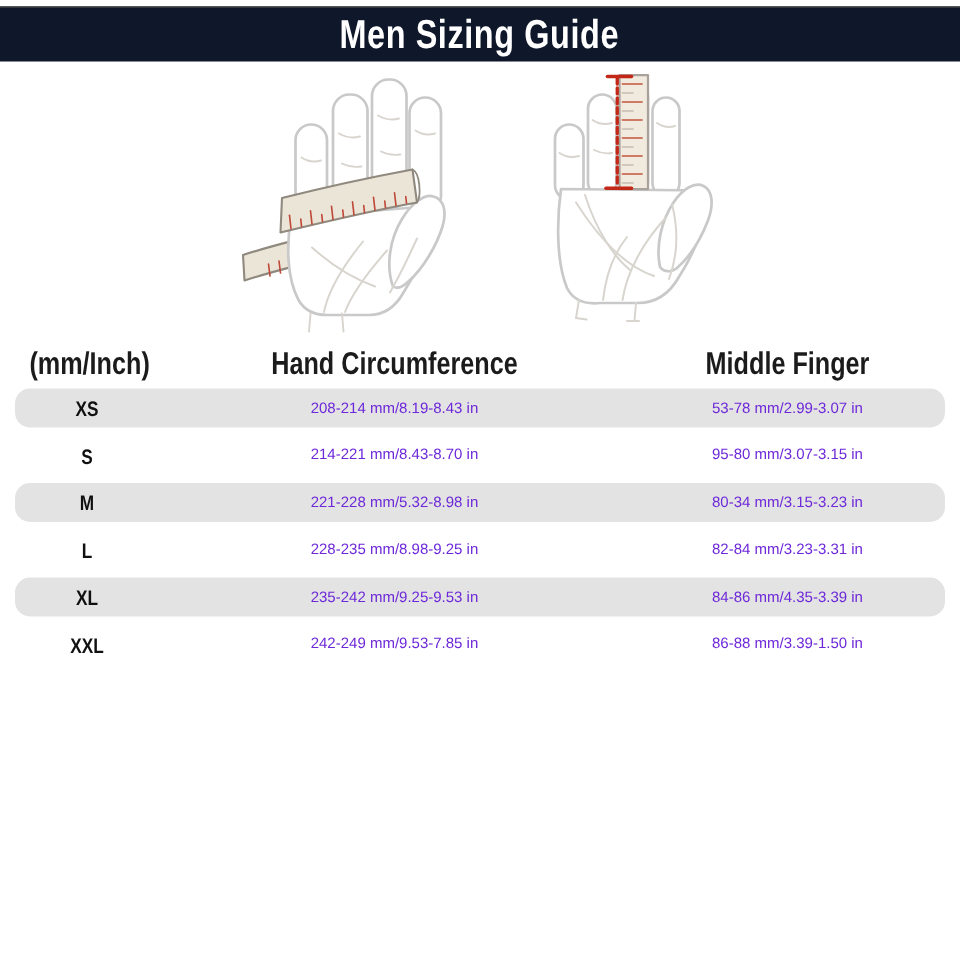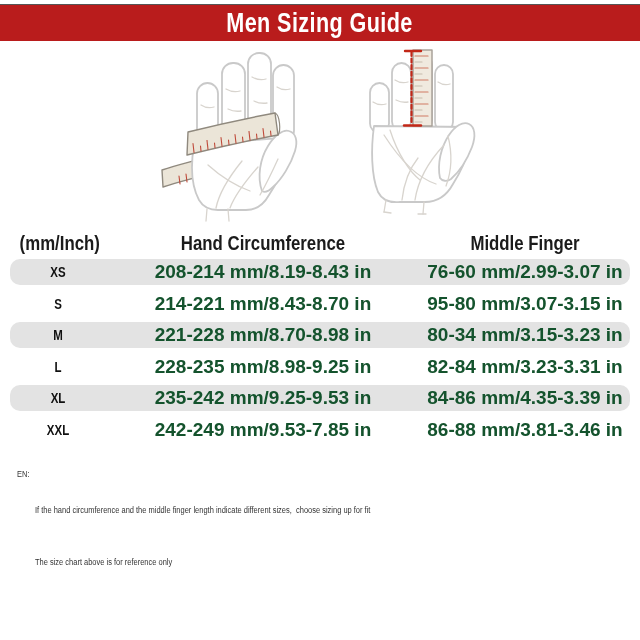--- a/index.html
+++ b/index.html
@@ -1,40 +1,40 @@
 <!DOCTYPE html>
 <html><head>
 <meta charset="utf-8">
 <style>
   html,body{margin:0;padding:0;background:#fff;}
   body{width:640px;height:640px;font-family:"Liberation Sans",sans-serif;}
   .canvas{position:relative;width:640px;height:640px;background:#fff;overflow:hidden;}
 
   
-  .titlebar{position:absolute;top:4px;left:0;width:640px;height:36px;background:#b91c1c;
+  .titlebar{position:absolute;top:4px;left:0;width:640px;height:36px;background:#0f172a;
             border-top:1px solid #565656;display:flex;align-items:center;justify-content:center;}
   .title{color:#ffffff;font-weight:bold;font-size:27px;transform:scaleX(0.8);
          transform-origin:center;white-space:nowrap;letter-spacing:0.5px;}
 
   
   .hands{position:absolute;top:0;left:0;width:640px;height:230px;}
   .hand-left{position:absolute;left:150px;top:45px;width:190px;height:180px;}
   .hand-right{position:absolute;left:360px;top:40px;width:140px;height:180px;}
 
   
   .thead{position:absolute;top:230px;left:10px;width:620px;height:26px;
          display:grid;grid-template-columns:96px 314px 210px;align-items:center;}
   .th{text-align:center;font-weight:bold;font-size:21px;color:#1b1b1b;
       transform:scaleX(0.8);transform-origin:center;white-space:nowrap;}
   .tbody{position:absolute;top:259px;left:10px;width:620px;display:flex;
          flex-direction:column;gap:5.5px;}
   .trow{display:grid;grid-template-columns:96px 314px 210px;height:26px;
         align-items:center;border-radius:10px;}
   .trow.shaded{background:#e3e3e3;}
-  .td{text-align:center;font-size:19px;color:#14532d;white-space:nowrap;font-weight:bold;}
+  .td{text-align:center;font-size:10px;color:#6d28d9;white-space:nowrap;}
   .td.size{font-weight:bold;font-size:14px;color:#101010;
            transform:scaleX(0.82);transform-origin:center;}
 
   
   .footnote{position:absolute;left:17px;top:466px;display:flex;color:#333;}
   .fn-label{font-size:8.5px;line-height:16px;transform:scaleX(0.88);
             transform-origin:left center;margin-right:4px;}
   .fn-lines{white-space:pre-wrap;}
   .fn-line{font-size:8.5px;line-height:16px;transform:scaleX(0.88);
            transform-origin:left center;}
@@ -150,50 +150,43 @@
   <div class="thead">
     <span class="th">(mm/Inch)</span>
     <span class="th">Hand Circumference</span>
     <span class="th">Middle Finger</span>
   </div>
 
   <div class="tbody">
     <div class="trow shaded">
       <span class="td size">XS</span>
       <span class="td">208-214 mm/8.19-8.43 in</span>
-      <span class="td">76-60 mm/2.99-3.07 in</span>
+      <span class="td">53-78 mm/2.99-3.07 in</span>
     </div>
     <div class="trow">
       <span class="td size">S</span>
       <span class="td">214-221 mm/8.43-8.70 in</span>
       <span class="td">95-80 mm/3.07-3.15 in</span>
     </div>
     <div class="trow shaded">
       <span class="td size">M</span>
-      <span class="td">221-228 mm/8.70-8.98 in</span>
+      <span class="td">221-228 mm/5.32-8.98 in</span>
       <span class="td">80-34 mm/3.15-3.23 in</span>
     </div>
     <div class="trow">
       <span class="td size">L</span>
       <span class="td">228-235 mm/8.98-9.25 in</span>
       <span class="td">82-84 mm/3.23-3.31 in</span>
     </div>
     <div class="trow shaded">
       <span class="td size">XL</span>
       <span class="td">235-242 mm/9.25-9.53 in</span>
       <span class="td">84-86 mm/4.35-3.39 in</span>
     </div>
     <div class="trow">
       <span class="td size">XXL</span>
       <span class="td">242-249 mm/9.53-7.85 in</span>
-      <span class="td">86-88 mm/3.81-3.46 in</span>
+      <span class="td">86-88 mm/3.39-1.50 in</span>
     </div>
   </div>
 
-  <div class="footnote">
-    <span class="fn-label">EN:</span>
-    <span class="fn-lines">
-      <span class="fn-line" style="display:block">If the hand circumference and the middle finger length indicate different sizes,  choose sizing up for fit</span>
-      <span class="fn-line" style="display:block">The size chart above is for reference only</span>
-    </span>
-  </div>
 
 </div>
 
 </body></html>

